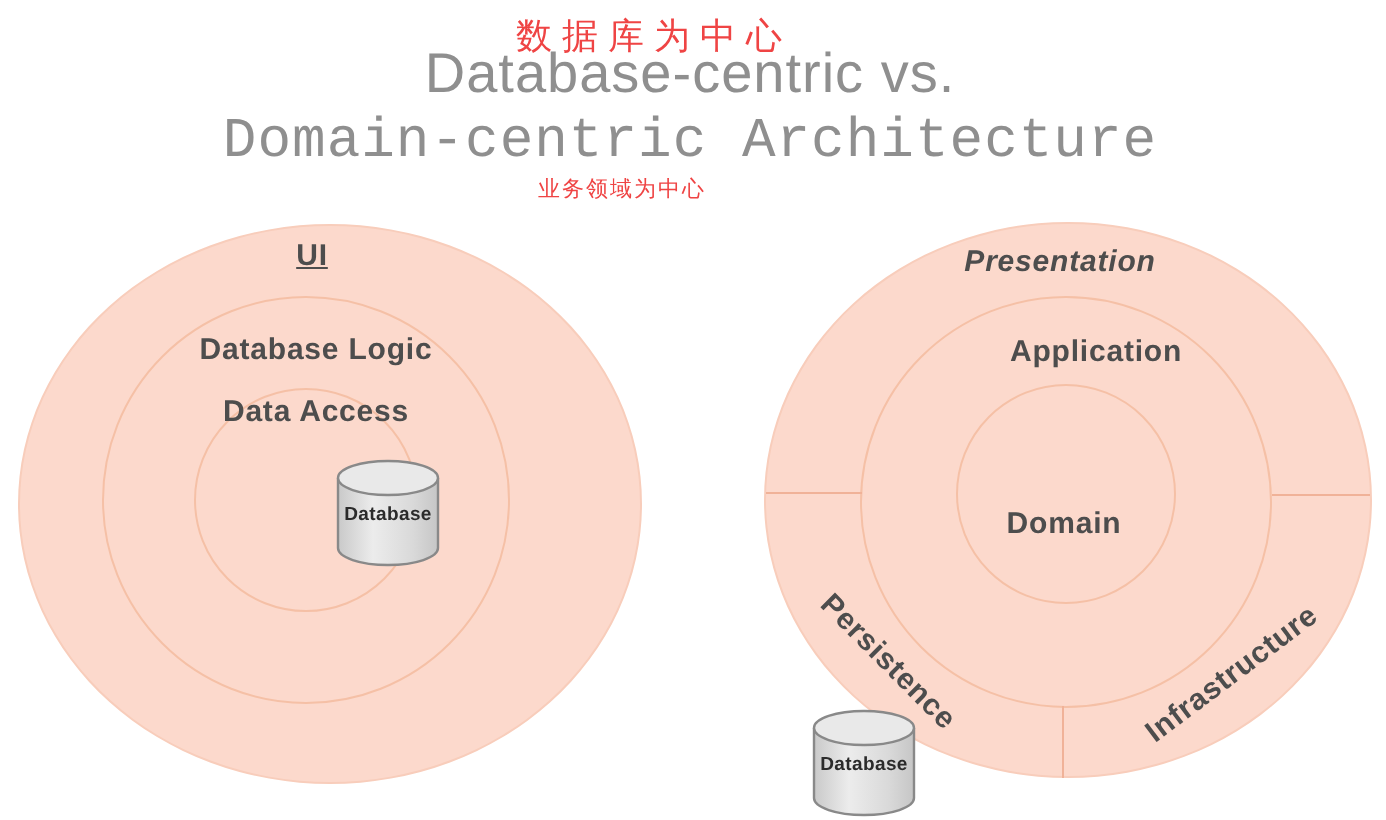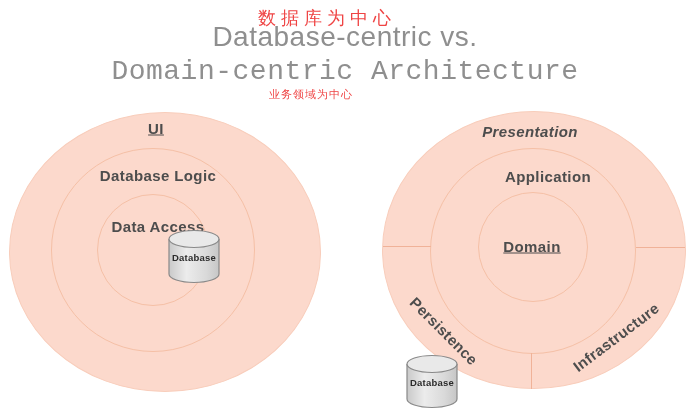--- a/index.html
+++ b/index.html
@@ -59,21 +59,21 @@
 
 <div class="zh-label zh-bottom" style="left:311px;top:87px;">业务领域为中心</div>
 
 <div>
   <div class="big-circle" style="left:9px;top:112px;width:312px;height:280px;"></div>
   <div class="ring" style="left:51px;top:148px;width:204px;height:204px;"></div>
   <div class="ring" style="left:97px;top:194px;width:112px;height:112px;"></div>
 
   <div class="layer-label" style="left:156px;top:128px;text-decoration:underline;">UI</div>
   <div class="layer-label" style="left:158px;top:175px;">Database Logic</div>
-  <div class="layer-label" style="left:158px;top:226px;">Data Access</div>
+  <div class="layer-label" style="left:158px;top:206px;">Data Access</div>
 
   <div class="cylinder" style="left:129px;top:229px;">
     <svg width="54" height="55" viewBox="0 0 54 55">
       <defs>
         <linearGradient id="cylg1" x1="0" y1="0" x2="1" y2="0">
           <stop offset="0" stop-color="#c9c9c9"></stop>
           <stop offset="0.35" stop-color="#ececec"></stop>
           <stop offset="0.75" stop-color="#d9d9d9"></stop>
           <stop offset="1" stop-color="#c6c6c6"></stop>
         </linearGradient>
@@ -89,21 +89,21 @@
   <div class="big-circle" style="left:382px;top:111px;width:304px;height:278px;"></div>
   <div class="ring" style="left:430px;top:148px;width:206px;height:206px;"></div>
   <div class="ring" style="left:478px;top:192px;width:110px;height:110px;"></div>
 
   <div class="divider" style="left:383px;top:246px;width:48px;height:1px;"></div>
   <div class="divider" style="left:636px;top:247px;width:49px;height:1px;"></div>
   <div class="divider" style="left:531px;top:353px;width:1px;height:36px;"></div>
 
   <div class="layer-label" style="left:530px;top:131px;font-style:italic;">Presentation</div>
   <div class="layer-label" style="left:548px;top:176px;">Application</div>
-  <div class="layer-label" style="left:532px;top:246px;text-decoration:underline;">Domain</div>
+  <div class="layer-label" style="left:532px;top:262px;">Domain</div>
   <div class="layer-label rot-cw" style="left:444px;top:331px;">Persistence</div>
   <div class="layer-label rot-ccw" style="left:616px;top:337px;">Infrastructure</div>
 
   <div class="cylinder" style="left:367px;top:354px;">
     <svg width="54" height="55" viewBox="0 0 54 55">
       <defs>
         <linearGradient id="cylg2" x1="0" y1="0" x2="1" y2="0">
           <stop offset="0" stop-color="#c9c9c9"></stop>
           <stop offset="0.35" stop-color="#ececec"></stop>
           <stop offset="0.75" stop-color="#d9d9d9"></stop>

